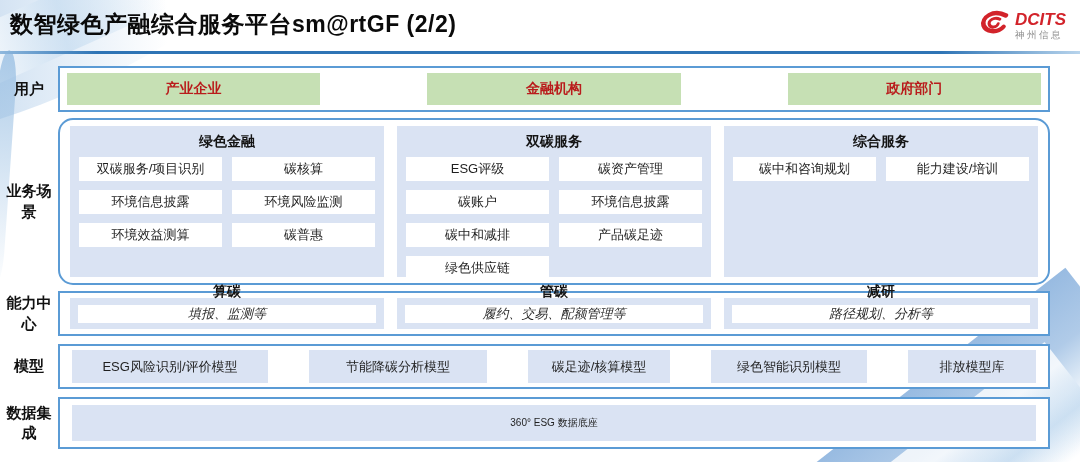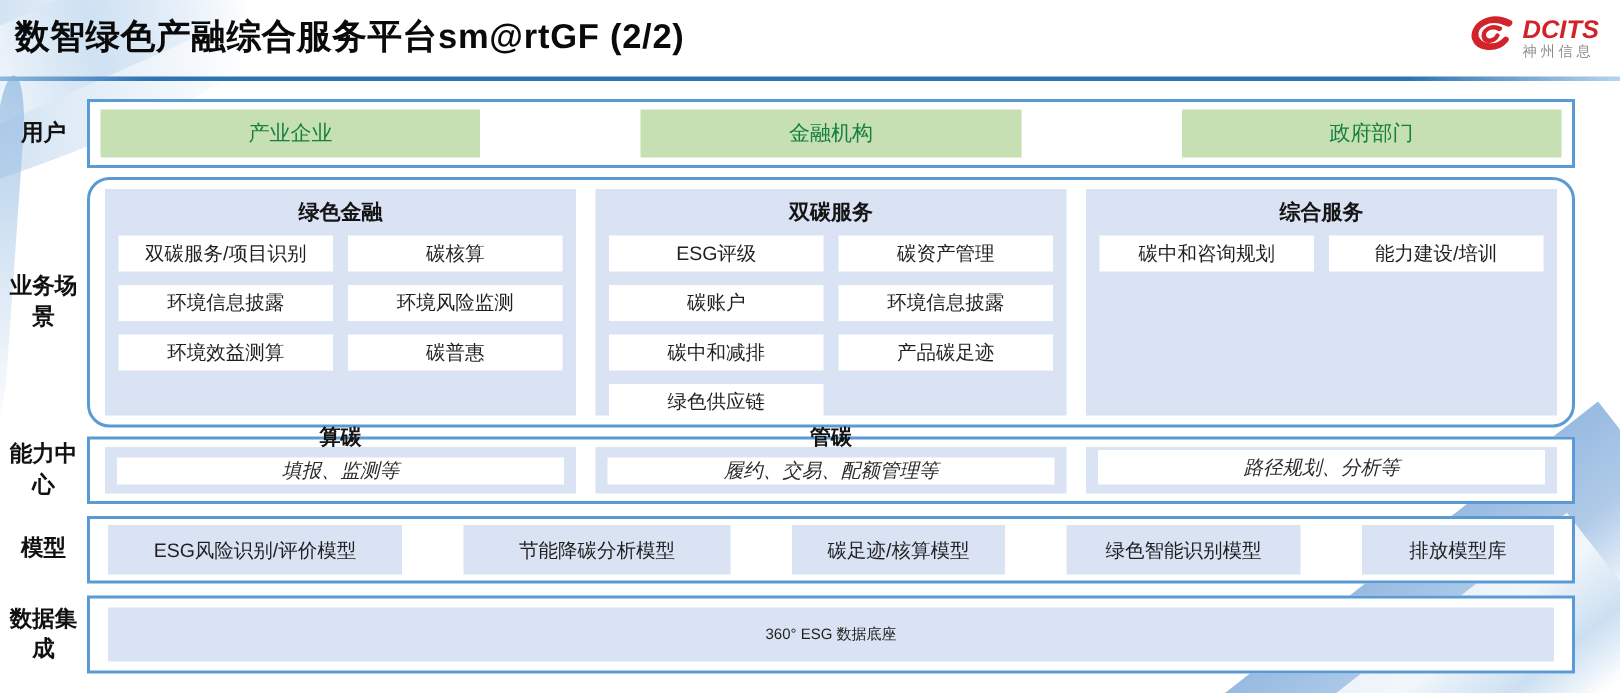--- a/index.html
+++ b/index.html
@@ -45,21 +45,21 @@
   .row-users { height:46px; margin-top:6px; }
   .row-scenarios { height:167px; margin-top:6px; }
   .row-caps { height:45px; margin-top:6px; }
   .row-models { height:45px; margin-top:8px; }
   .row-data { height:52px; margin-top:8px; }
 
   
   .users-box { display:flex; align-items:center; justify-content:space-between; padding:0 7px; }
   .green-box { width:26%; height:32px; background:var(--user-green,#c6e0b4);
     display:flex; align-items:center; justify-content:center;
-    font-size:14px; font-weight:normal; color:#15803d; }
+    font-size:14px; font-weight:bold; color:#b91c1c; }
 
   
   .scenarios-box { display:flex; gap:13px; padding:6px 10px;border-radius:15px; }
   .scol { flex:1; background:var(--panel-periwinkle,#dae3f3); padding:3px 9px 8px;
     box-sizing:border-box; display:flex; flex-direction:column; }
   .scol-title { text-align:center; font-weight:bold; font-size:14px; color:#141414; padding:4px 0 6px; }
   .scol-grid { display:grid; grid-template-columns:1fr 1fr; gap:9px 10px; align-content:start; }
   .cell { background:#ffffff; height:24px; display:flex; align-items:center; justify-content:center;
     font-size:13px; color:#1f1f1f; white-space:nowrap; }
 
@@ -173,20 +173,21 @@
       <div class="row-box caps-box">
         <div class="cap">
           <div class="cap-title">算碳</div>
           <div class="cap-desc">填报、监测等</div>
         </div>
         <div class="cap">
           <div class="cap-title">管碳</div>
           <div class="cap-desc">履约、交易、配额管理等</div>
         </div>
         <div class="cap">
+          <div class="cap-title">减研</div>
           <div class="cap-desc">路径规划、分析等</div>
         </div>
       </div>
     </div>
 
     <div class="row row-models">
       <div class="row-label">模型</div>
       <div class="row-box models-box">
         <div class="model-box">ESG风险识别/评价模型</div>
         <div class="model-box">节能降碳分析模型</div>

